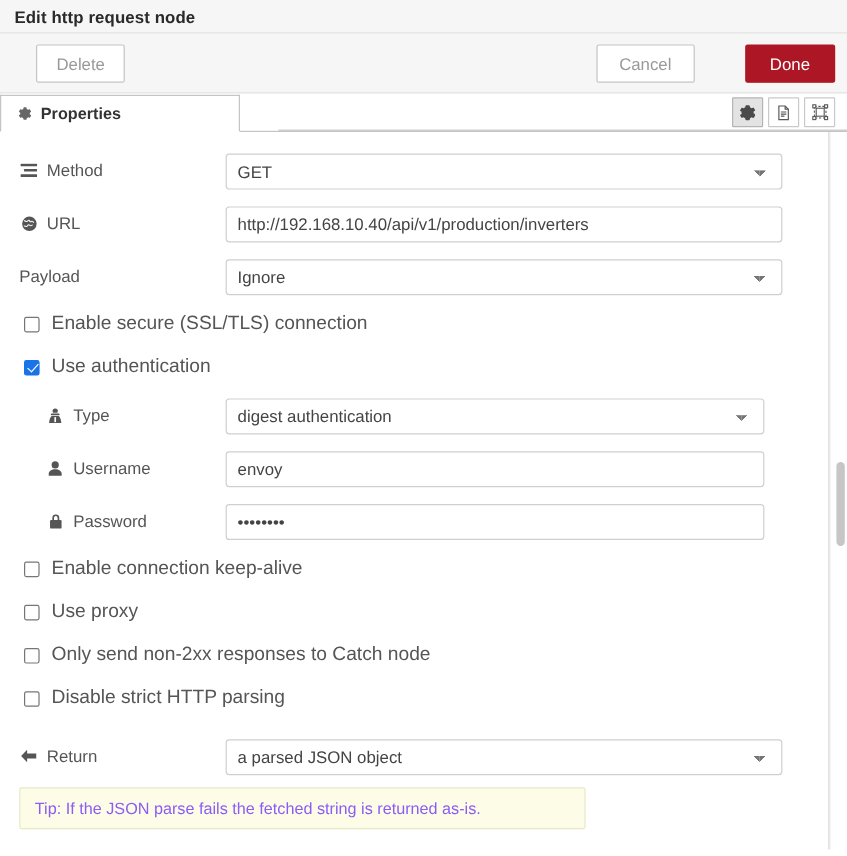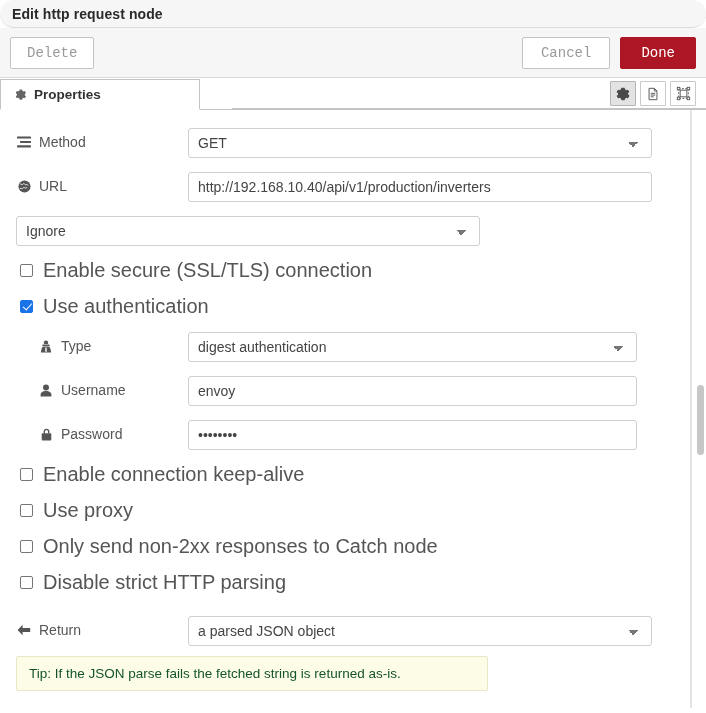--- a/index.html
+++ b/index.html
@@ -14,61 +14,61 @@
   }
 
   
   .titlebar {
     height: 28px;
     background: #f6f6f6;
     border-bottom: 1px solid #dcdcdc;
     display: flex;
     align-items: center;
     padding: 0 12px;
-    border-radius: 14px;
   }
   .titlebar .title {
     font-size: 14px;
     font-weight: bold;
     color: #2a2a2a;
     letter-spacing: 0.1px;
   }
 
   
   .buttonbar {
     height: 50px;
     background: #f6f6f6;
     border-bottom: 1px solid #dcdcdc;
     display: flex;
     align-items: center;
     padding: 0 10px;
     position: relative;
   }
   .btn {
-    font-family: Liberation Mono, monospace;
+    font-family: Liberation Sans, sans-serif;
     font-size: 14px;
     border-radius: 2px;
     cursor: pointer;
     line-height: 1;
     display: inline-flex;
     align-items: center;
     justify-content: center;
+    margin-left: 20px;
   }
   .btn-delete {
     background: #ffffff;
     border: 1px solid #c4c4c4;
     color: #999999;
     height: 32px;
     padding: 0 16px;
   }
   .right-buttons {
     margin-left: auto;
     display: flex;
     align-items: flex-end;
-    gap: 10px;
+    gap: 22px;
   }
   .btn-cancel {
     background: #ffffff;
     border: 1px solid #c4c4c4;
     color: #999999;
     height: 32px;
     padding: 0 18px;
   }
   .btn-done {
     background: #ad1625;
@@ -213,36 +213,36 @@
   .cb.checked::after {
     content: "";
     position: absolute;
     left: 3.5px; top: 0.5px;
     width: 4px; height: 8px;
     border: solid #ffffff;
     border-width: 0 1.8px 1.8px 0;
     transform: rotate(42deg);
   }
   .cblabel {
-    font-size: 20px;
+    font-size: 16px;
     color: #555555;
     cursor: pointer;
     white-space: nowrap;
   }
 
   
   .tip {
     margin: 2px 0 0 16px;
     width: 472px;
     background: #fdfde7;
     border: 1px solid #e8e8c8;
     border-radius: 2px;
     padding: 9px 12px;
     font-size: 13.5px;
-    color: #14532d;
+    color: #8b5cf6;
   }
 
   
   .scroll-track {
     position: absolute;
     top: 0; right: 0;
     width: 15px;
     height: 100%;
     background: #ffffff;
     border-left: 1px solid #e6e6e6;
@@ -343,20 +343,23 @@
           <circle cx="7" cy="7" r="6.5"></circle>
           <path d="M2.2 4.1c1 .3 1.5 1 2.5.8.9-.2 1.1-1.3 2-1 .6.2.4 1 1.1 1.2.8.2 1.3-.6 2-.3.5.2.6.9 1.3 1M2 9.2c1.1-.5 1.9.4 2.8.1.8-.3.6-1.3 1.5-1.4.8-.1 1 .8 1.8.8.8 0 1.2-.8 1.9-.5" stroke="#fff" stroke-width="0.9" fill="none"></path>
         </svg>
       </span>
       <span>URL</span>
     </span>
     <input class="ctl w-main" type="text" value="http://192.168.10.40/api/v1/production/inverters" style="">
   </div>
 
   <div class="row">
+    <span class="lbl">
+      <span>Payload</span>
+    </span>
     <select class="ctl w-main">
       <option>Ignore</option>
     </select>
   </div>
 
   <div class="cbrow">
     <span class="cb"></span>
     <span class="cblabel">Enable secure (SSL/TLS) connection</span>
   </div>
 

